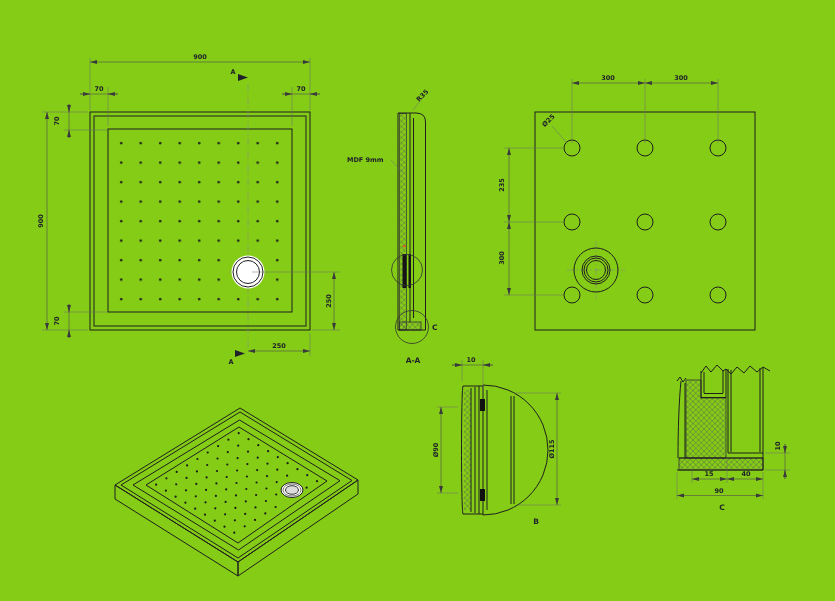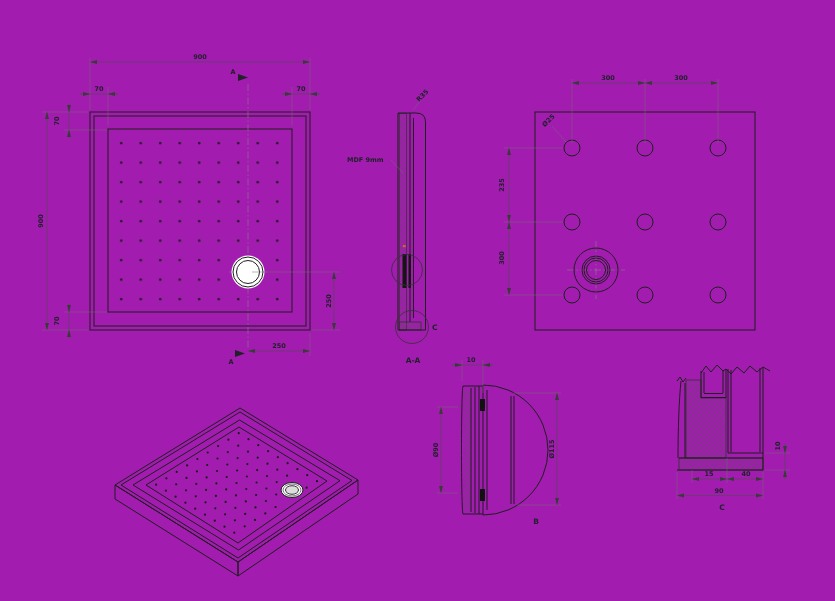--- a/index.html
+++ b/index.html
@@ -1,16 +1,16 @@
 <!DOCTYPE html>
 <html><head>
 <meta charset="utf-8">
 <style>
   html,body{margin:0;padding:0;background:#ffffff;}
-  .page{position:relative;width:835px;height:601px;background:#a21caf;overflow:hidden;
+  .page{position:relative;width:835px;height:601px;background:#84cc16;overflow:hidden;
         font-family:"DejaVu Sans",sans-serif;}
   svg{display:block;}
   text{font-family:"DejaVu Sans",sans-serif;font-size:6.5px;font-weight:600;fill:#20222a;}
   .lbl{font-size:7.5px;font-weight:700;}
   .pl{stroke:#1f1f1f;fill:none;stroke-width:1;}
   .dim{stroke:#4d4d4d;stroke-width:0.6;fill:none;}
   .ext{stroke:#6e6e6e;stroke-width:0.5;fill:none;}
   .cl{stroke:#8a8a8a;stroke-width:0.55;fill:none;stroke-dasharray:7 2.5 1.5 2.5;}
 </style>
 </head>

